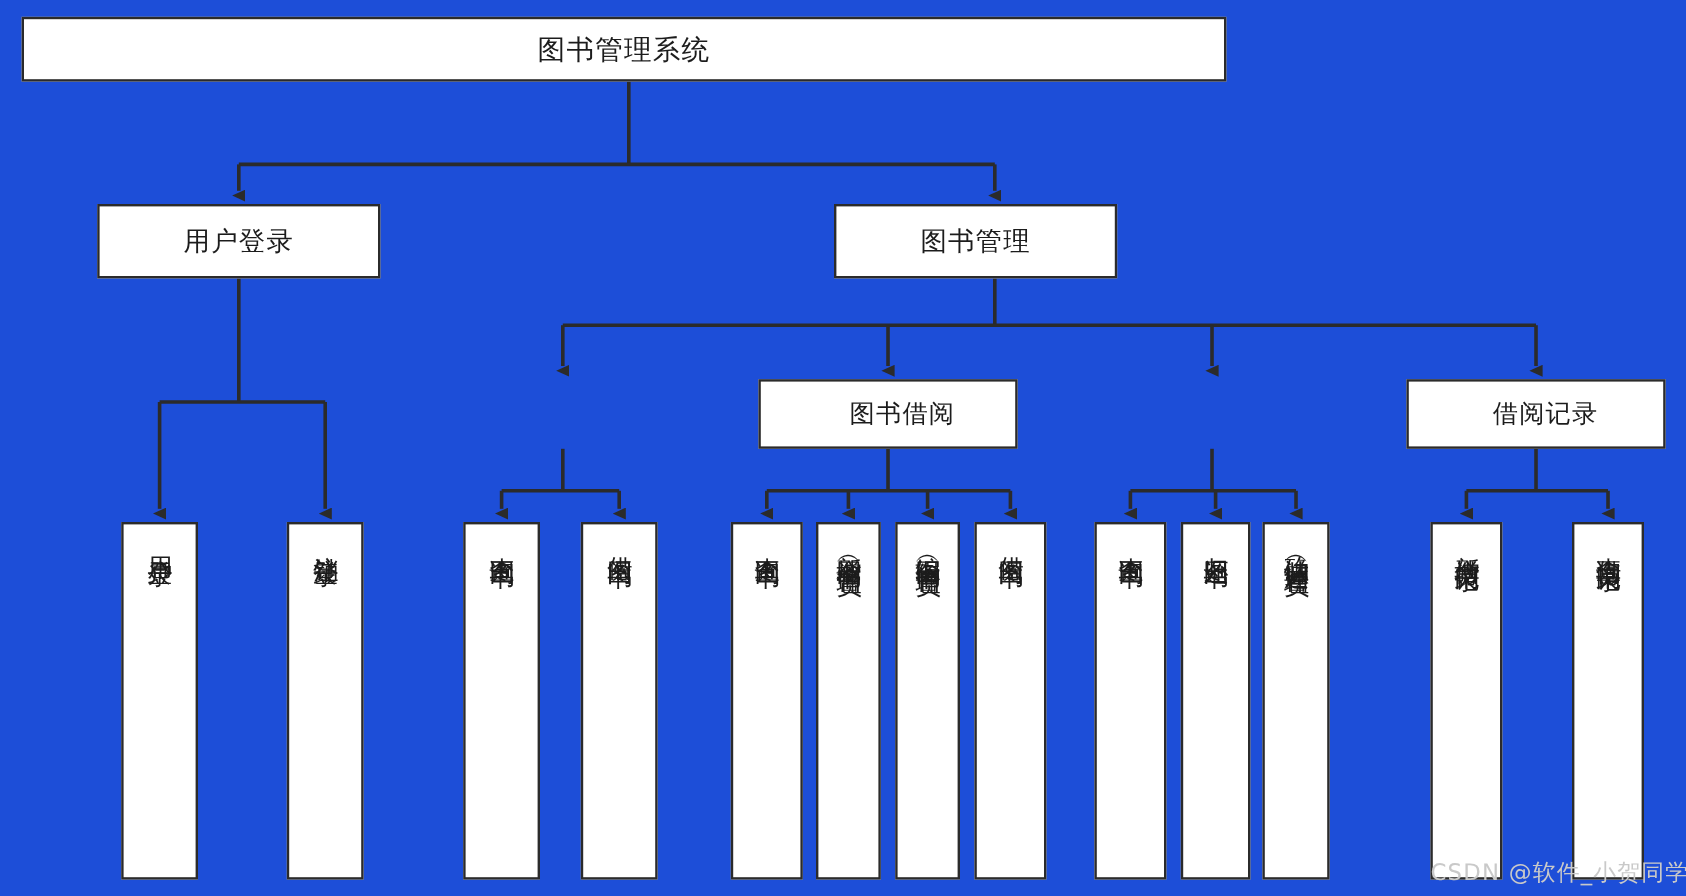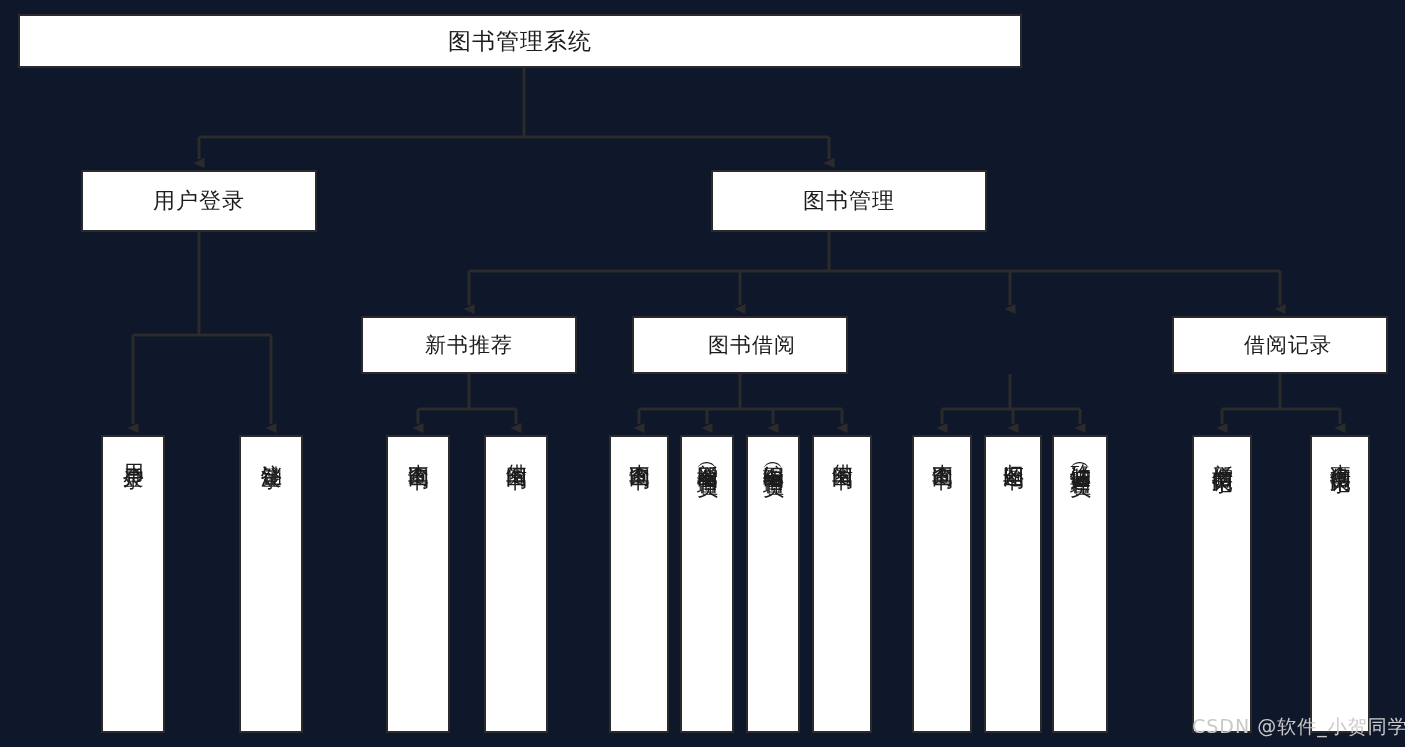--- a/index.html
+++ b/index.html
@@ -7,21 +7,21 @@
     padding: 0;
     background: #ffffff;
   }
   body {
     font-family: "DejaVu Sans", "Liberation Sans", sans-serif;
   }
   #canvas {
     position: relative;
     width: 1405px;
     height: 747px;
-    background: #0f172a;
+    background: #1d4ed8;
     overflow: hidden;
   }
   #edges {
     position: absolute;
     left: 0;
     top: 0;
     width: 1405px;
     height: 747px;
   }
   .node {
@@ -126,27 +126,24 @@
     </g>
   </svg>
 
   <div class="node root" id="node-root" style="left: 18px; top: 14px; width: 1004px; height: 54px;">
     <span class="htext">图书管理系统</span>
   </div>
 
   <div class="node lvl2" id="node-lvl2-0" style="left: 81px; top: 170px; width: 236px; height: 62px;">
     <span class="htext">用户登录</span>
   </div>
-  <div class="node lvl2" id="node-lvl2-1" style="left: 711px; top: 170px; width: 276px; height: 62px;">
+  <div class="node lvl2" id="node-lvl2-1" style="left: 695px; top: 170px; width: 236px; height: 62px;">
     <span class="htext">图书管理</span>
   </div>
 
-  <div class="node lvl3" id="node-lvl3-0" style="left: 361px; top: 316px; width: 216px; height: 58px;">
-    <span class="htext">新书推荐</span>
-  </div>
   <div class="node lvl3" id="node-lvl3-1" style="left: 632px; top: 316px; width: 216px; height: 58px; padding-left: 24px;">
     <span class="htext">图书借阅</span>
   </div>
   <div class="node lvl3" id="node-lvl3-3" style="left: 1172px; top: 316px; width: 216px; height: 58px; padding-left: 16px;">
     <span class="htext">借阅记录</span>
   </div>
 
   <div class="node leaf" id="node-leaf-0" style="left: 101px; top: 435px; width: 64px; height: 298px;">
     <span class="vtext">用户登录</span>
   </div>

